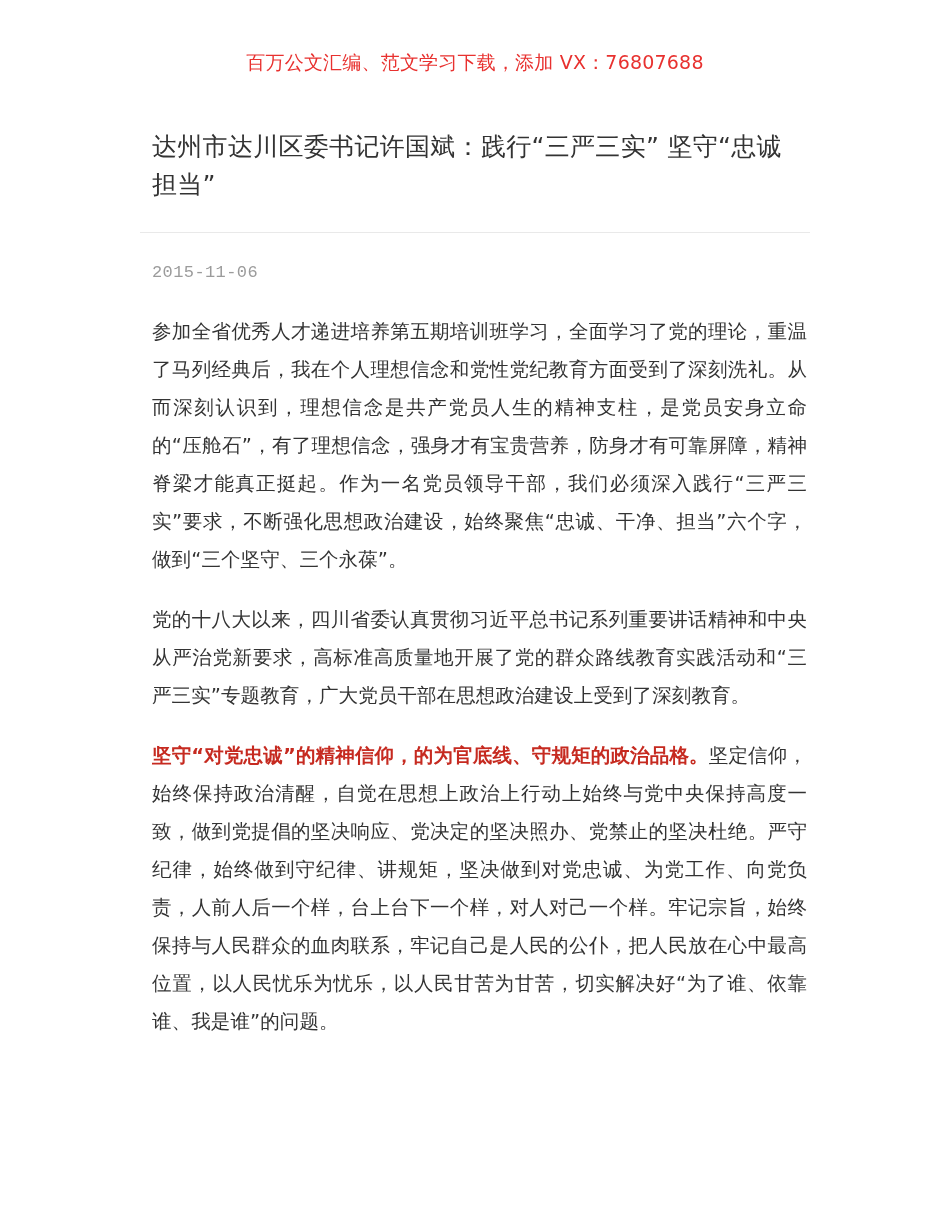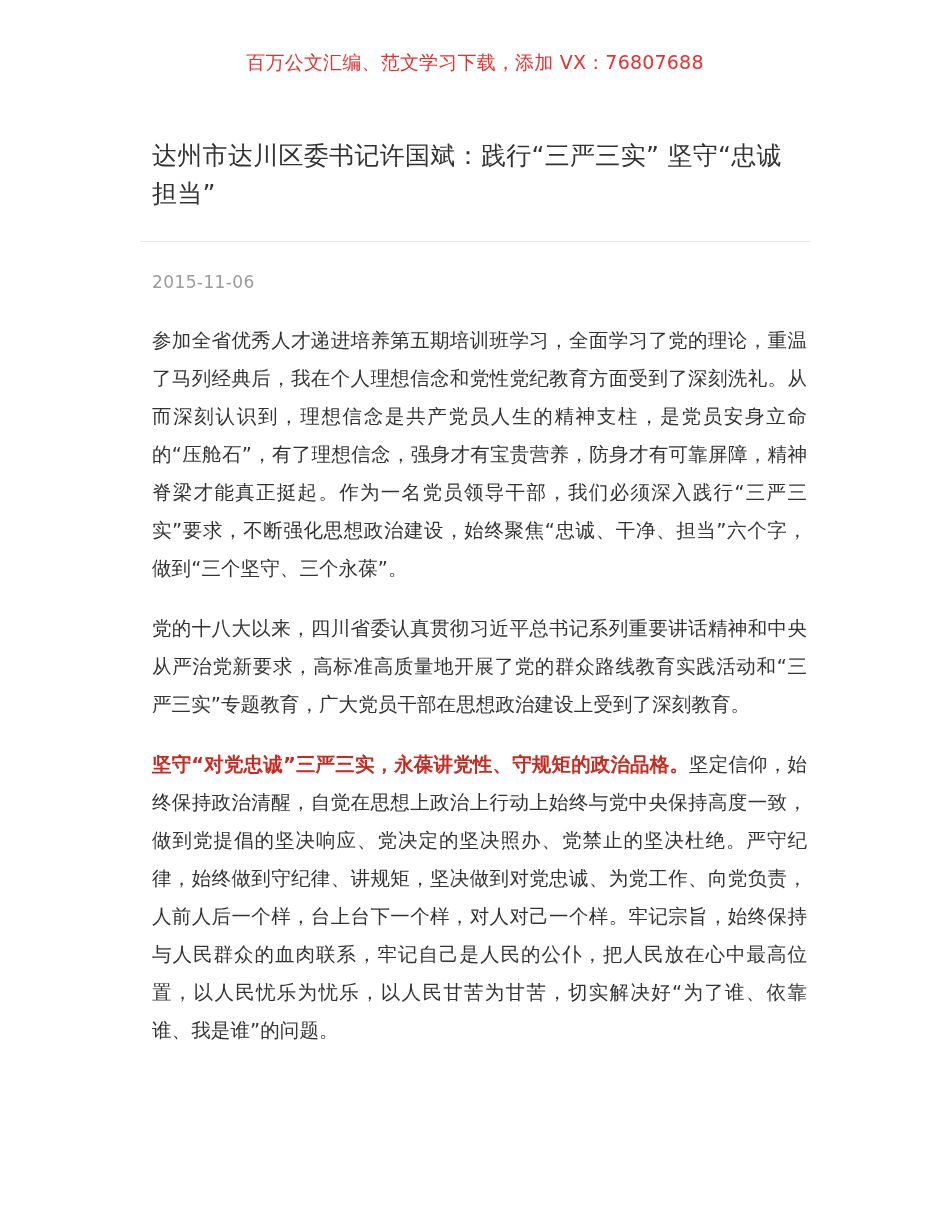--- a/index.html
+++ b/index.html
@@ -34,21 +34,21 @@
     display: inline-block;
     color: #e8312f;
     font-size: 19px;
     line-height: 28px;
     letter-spacing: 0.2px;
     white-space: nowrap;
   }
 
   
   .article {
-    margin: 13px auto;
+    margin: 4px auto;
     padding-left: 152px;
     padding-right: 85px;
     padding-top: 48px;
   }
 
   .article-title {
     color: #333333;
     font-size: 25px;
     line-height: 38px;
     font-weight: normal;
@@ -65,20 +65,21 @@
     background: #e9e9e9;
     border: 0;
   }
 
   .article-date {
     color: #9b9b9b;
     font-size: 17px;
     line-height: 24px;
     margin-top: 28px;
     letter-spacing: 0.4px;
+    font-family: Liberation Mono, monospace;
   }
 
   .article-body {
     margin-top: 28px;
     max-width: 655px;
   }
 
   .para {
     color: #333333;
     font-size: 19.5px;
@@ -116,19 +117,19 @@
 
       <p class="para">
         <span class="lead-red"></span><span>参加全省优秀人才递进培养第五期培训班学习，全面学习了党的理论，重温了马列经典后，我在个人理想信念和党性党纪教育方面受到了深刻洗礼。从而深刻认识到，理想信念是共产党员人生的精神支柱，是党员安身立命的“压舱石”，有了理想信念，强身才有宝贵营养，防身才有可靠屏障，精神脊梁才能真正挺起。作为一名党员领导干部，我们必须深入践行“三严三实”要求，不断强化思想政治建设，始终聚焦“忠诚、干净、担当”六个字，做到“三个坚守、三个永葆”。</span>
       </p>
 
       <p class="para">
         <span class="lead-red"></span><span>党的十八大以来，四川省委认真贯彻习近平总书记系列重要讲话精神和中央从严治党新要求，高标准高质量地开展了党的群众路线教育实践活动和“三严三实”专题教育，广大党员干部在思想政治建设上受到了深刻教育。</span>
       </p>
 
       <p class="para">
-        <span class="lead-red">坚守“对党忠诚”三严三实，永葆讲党性、守规矩的政治品格。</span><span>坚定信仰，始终保持政治清醒，自觉在思想上政治上行动上始终与党中央保持高度一致，做到党提倡的坚决响应、党决定的坚决照办、党禁止的坚决杜绝。严守纪律，始终做到守纪律、讲规矩，坚决做到对党忠诚、为党工作、向党负责，人前人后一个样，台上台下一个样，对人对己一个样。牢记宗旨，始终保持与人民群众的血肉联系，牢记自己是人民的公仆，把人民放在心中最高位置，以人民忧乐为忧乐，以人民甘苦为甘苦，切实解决好“为了谁、依靠谁、我是谁”的问题。</span>
+        <span class="lead-red">坚守“对党忠诚”的精神信仰，的为官底线、守规矩的政治品格。</span><span>坚定信仰，始终保持政治清醒，自觉在思想上政治上行动上始终与党中央保持高度一致，做到党提倡的坚决响应、党决定的坚决照办、党禁止的坚决杜绝。严守纪律，始终做到守纪律、讲规矩，坚决做到对党忠诚、为党工作、向党负责，人前人后一个样，台上台下一个样，对人对己一个样。牢记宗旨，始终保持与人民群众的血肉联系，牢记自己是人民的公仆，把人民放在心中最高位置，以人民忧乐为忧乐，以人民甘苦为甘苦，切实解决好“为了谁、依靠谁、我是谁”的问题。</span>
       </p>
 
 
     </div>
   </div>
 </div>
 
 </body></html>

